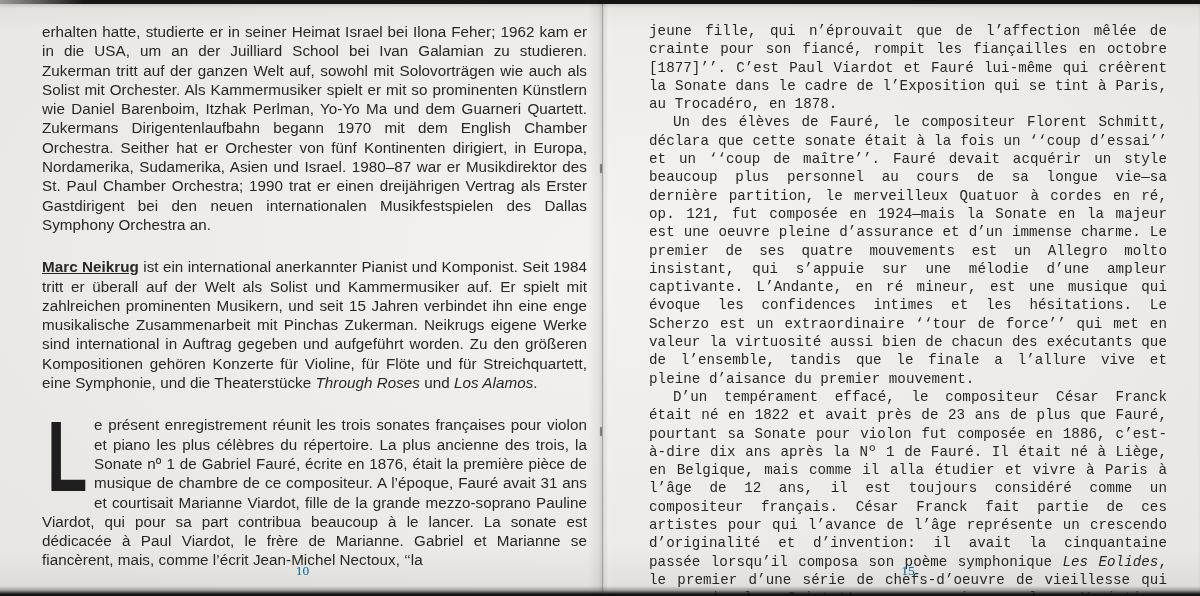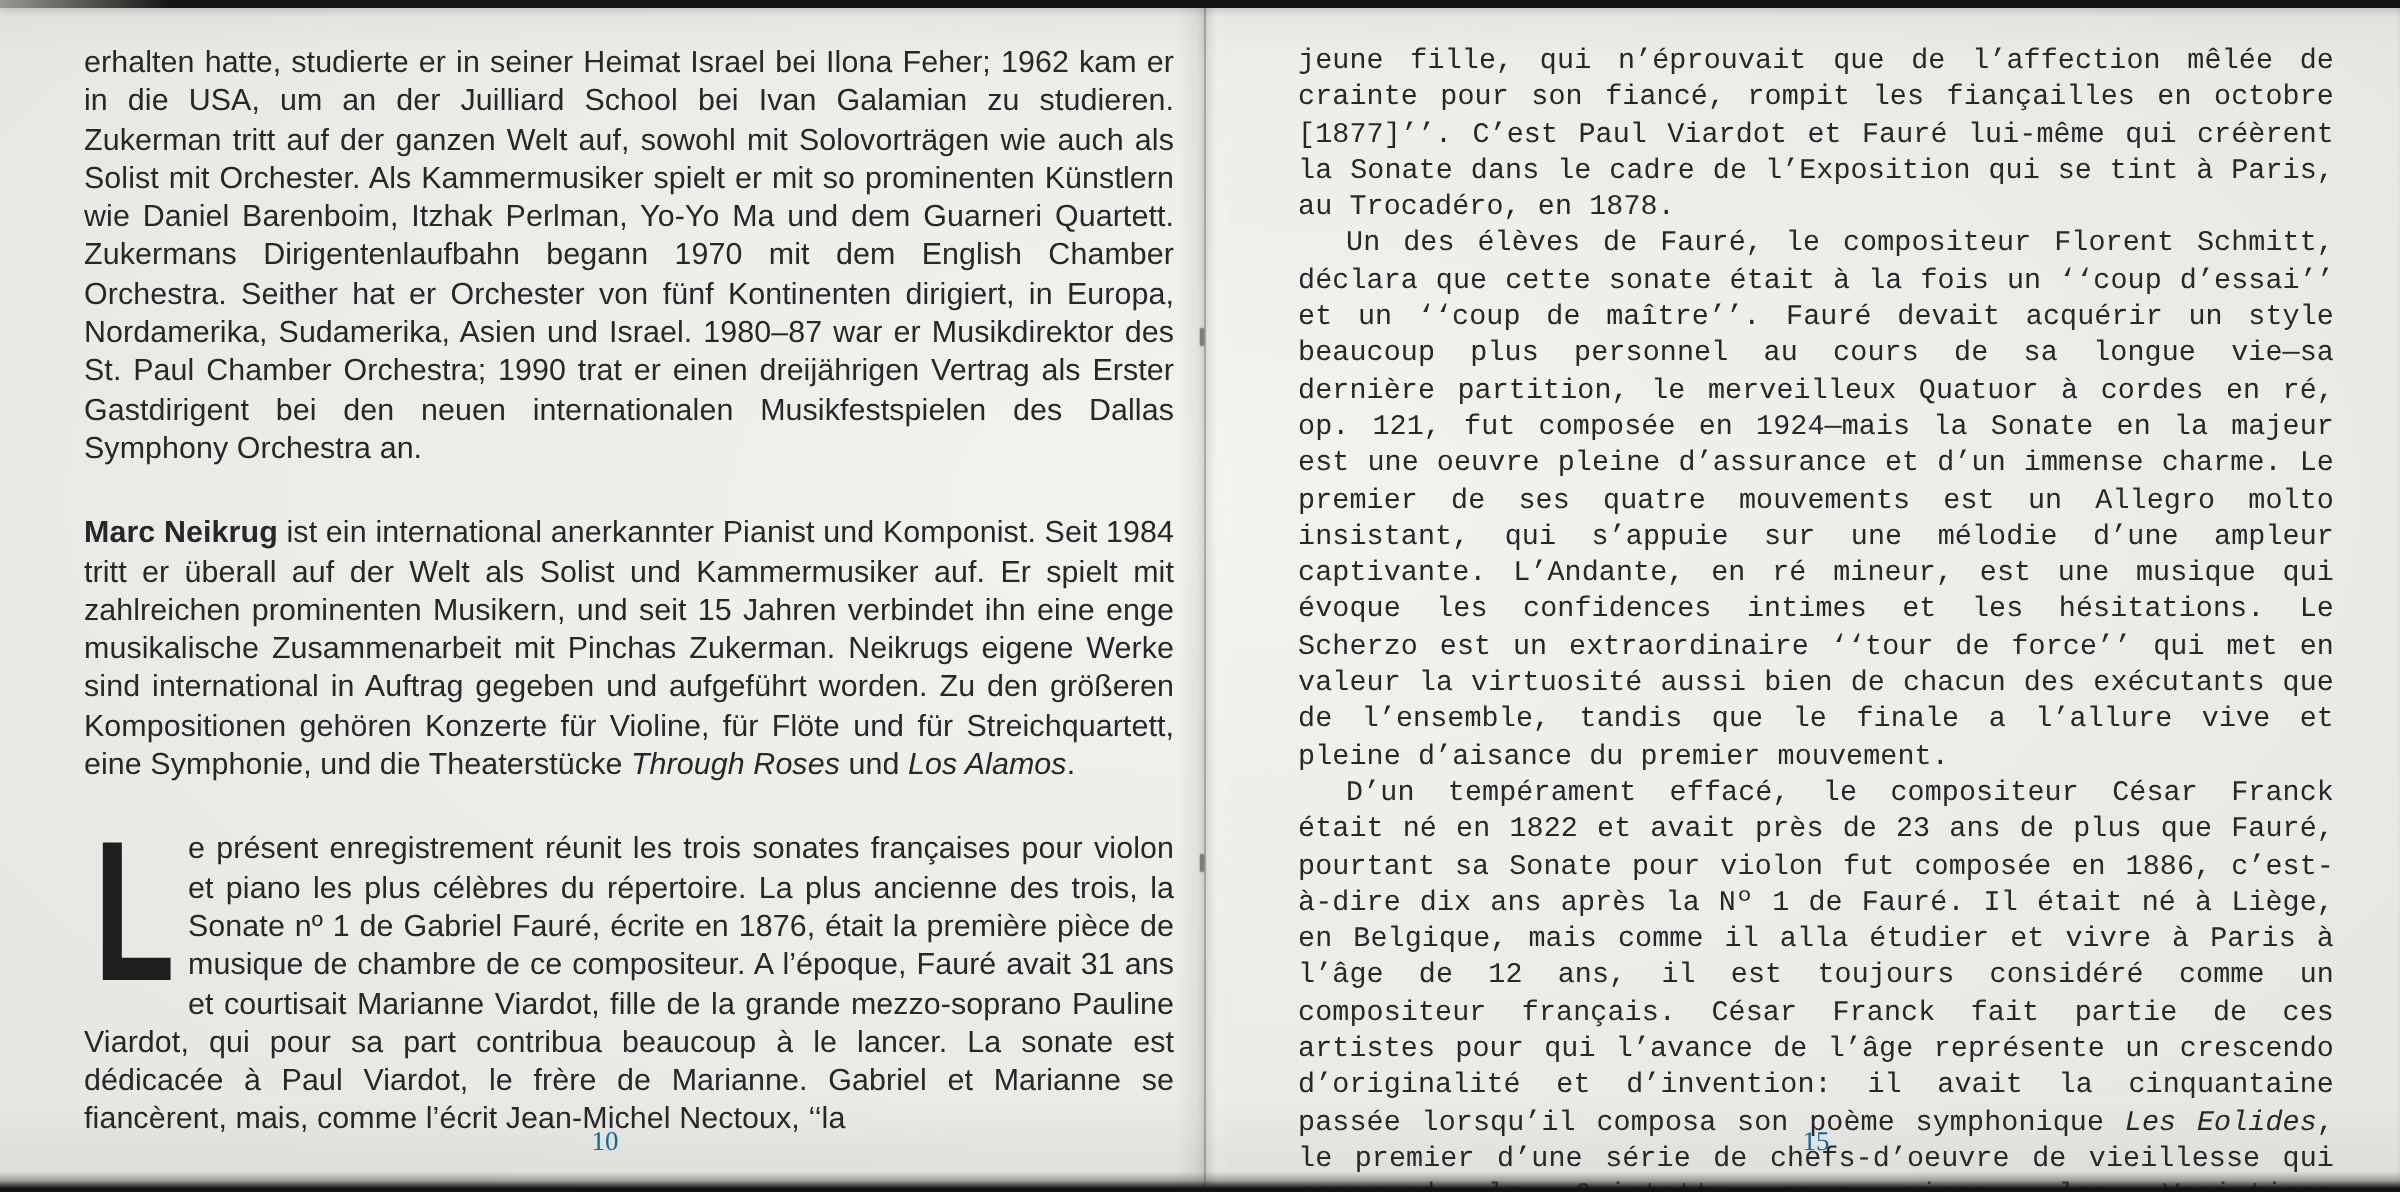--- a/index.html
+++ b/index.html
@@ -49,21 +49,21 @@
   .staple.s1{top:164px;}
   .staple.s2{top:427px;}
 
   .page{position:absolute;top:22px;text-align:justify;}
   .page.left{left:42px;width:545px;font-size:15.2px;line-height:19.3px;letter-spacing:0.05px;}
   .page.right{left:649px;width:518px;font-size:14.2px;line-height:18.3px;letter-spacing:0.05px;font-family:Liberation Mono, monospace;}
 
   .para{margin:0;}
   .page.left .para + .para{margin-top:23px;}
   .page.right .para.indent{text-indent:24px;}
-  .para b{font-weight:bold;}
+  .para b{font-weight:bold;text-decoration:underline;}
   .para i{font-style:italic;}
 
   .dropcap{
     float:left;display:block;
     width:36px;height:76px;
     font-size:100px;line-height:76px;font-weight:bold;color:#1e1e1e;
     transform:scaleX(0.66);transform-origin:left top;
     margin:3px 11px 0 5px;overflow:visible;
   }
 

